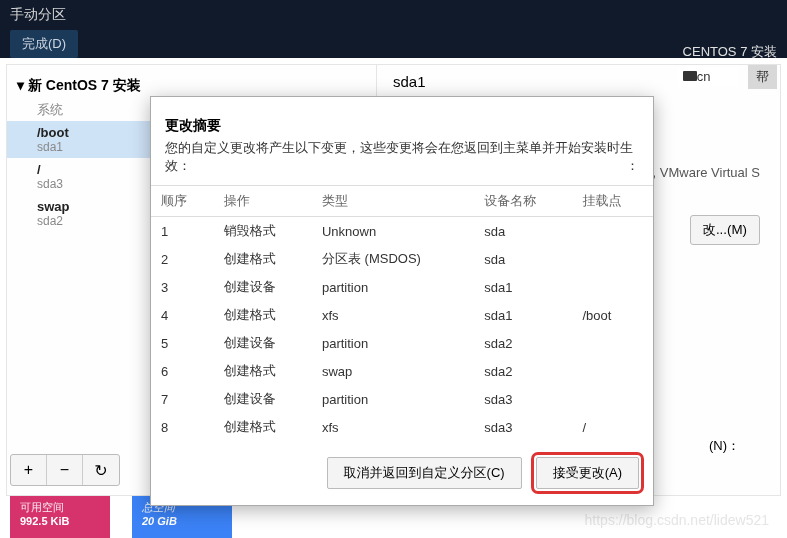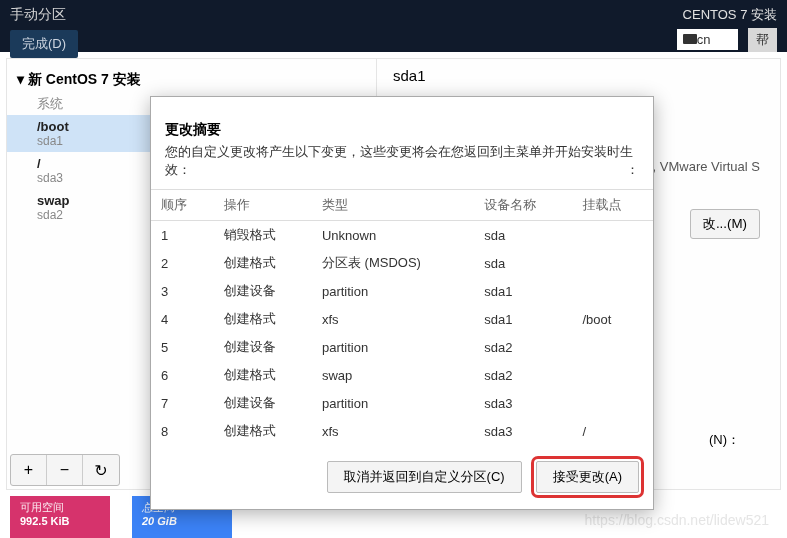--- a/index.html
+++ b/index.html
@@ -7,28 +7,28 @@
       width: 787px; height: 538px;
       font-family: "Microsoft YaHei", sans-serif;
       font-size: 13px;
       background: #fff;
       overflow: hidden;
       position: relative;
     }
     .topbar {
       background: #101a2b;
       color: #e0e0e0;
-      height: 52px;
+      height: 58px;
       display: flex;
       justify-content: space-between;
       padding: 0 10px;
     }
     .topbar-left { padding-top: 6px; }
     .topbar-title { font-size: 14px; color: #d6d6d6; margin-bottom: 6px; }
-    .topbar-right { padding-top: 6px; text-align: right; }
+    .topbar-right { padding-top: 22px; text-align: right; margin-top: 21px; }
     .done-btn {
       background: #1b3a5a;
       color: #cdd5e0;
       border: none;
       padding: 5px 12px;
       border-radius: 2px;
       font-size: 13px;
       cursor: pointer;
     }
     .lang-sel {
@@ -133,21 +133,21 @@
     
     .dialog {
       position: absolute;
       top: 96px; left: 150px;
       width: 504px;
       background: #fff;
       border: 1px solid #aaa;
       box-shadow: 0 4px 18px rgba(0,0,0,0.3);
       z-index: 10;
     }
-    .dlg-title { font-weight: bold; padding: 4px 14px 4px; font-size: 14px; margin-top: 20px; }
+    .dlg-title { font-weight: bold; padding: 20px 14px 4px; font-size: 14px; }
     .dlg-desc { padding: 0 14px 10px; font-size: 13px; color: #333; }
     .chg-table {
       width: 100%;
       border-collapse: collapse;
       font-size: 13px;
     }
     .chg-table th {
       text-align: left;
       padding: 6px 10px;
       border-top: 1px solid #ddd;

